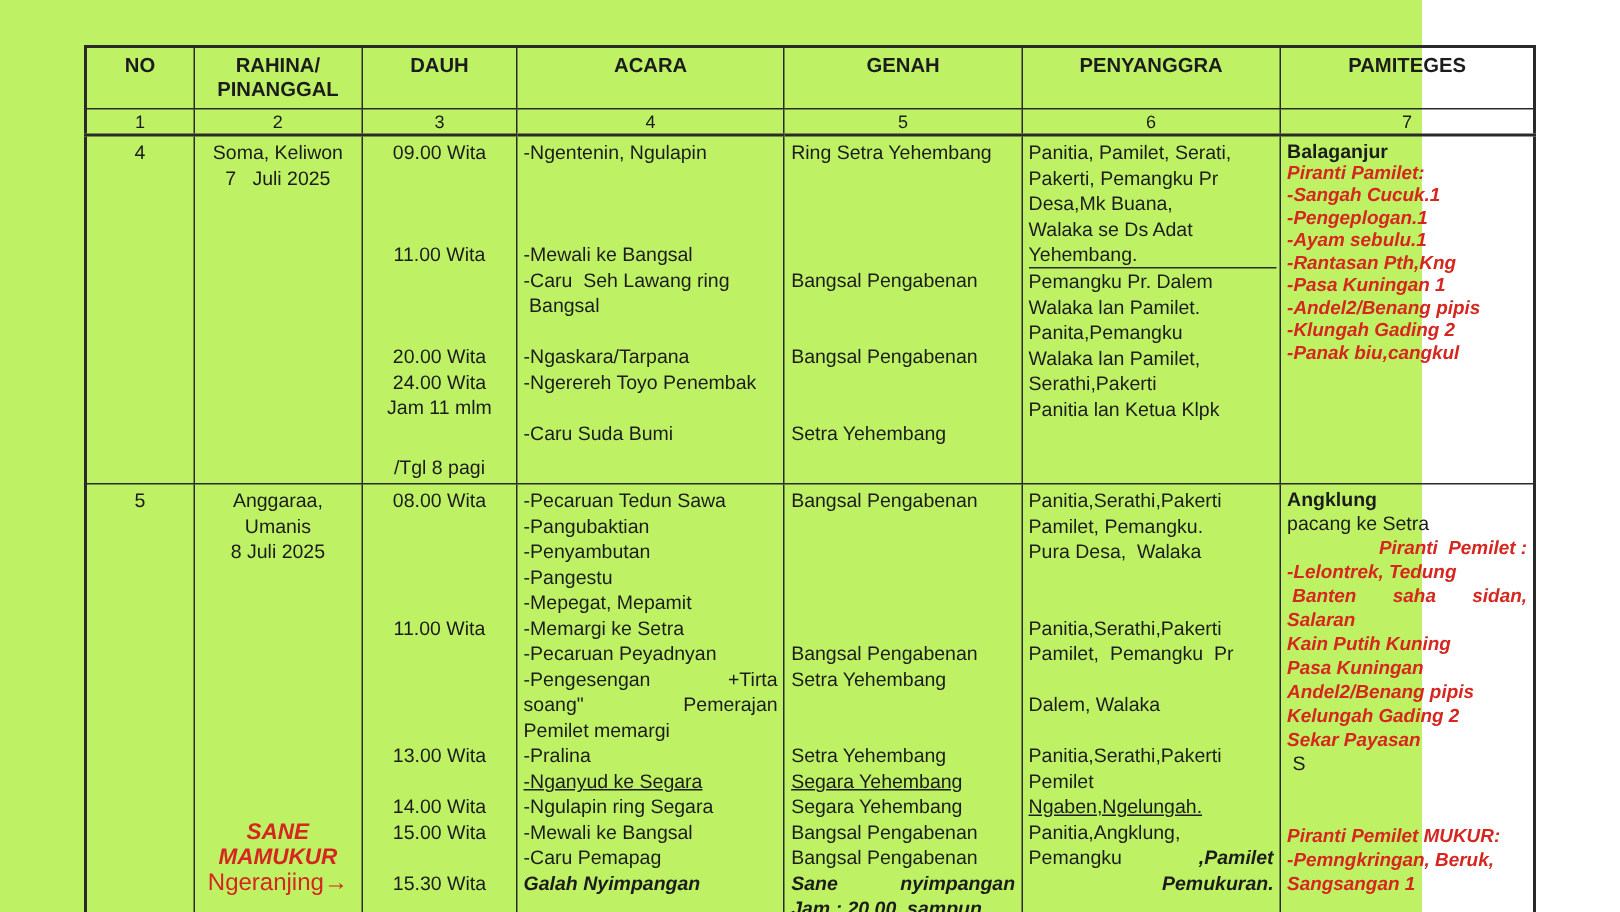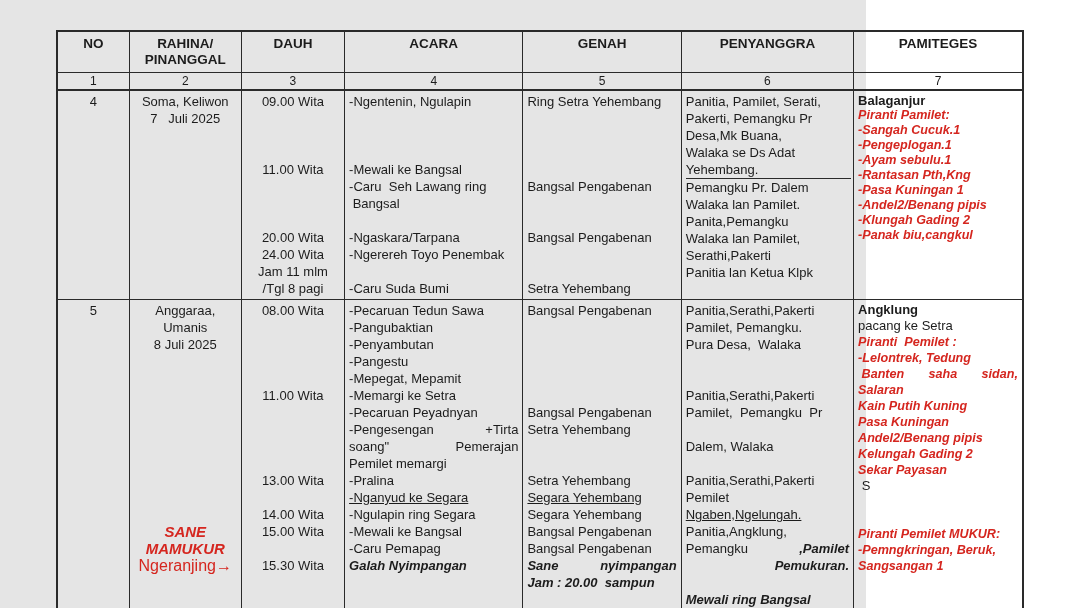--- a/index.html
+++ b/index.html
@@ -1,18 +1,18 @@
 <!DOCTYPE html>
 <html style="--red: #d5261f;"><head>
 <meta charset="utf-8">
 <style>
   :root{ --red:#d5261f; --ink:#1c1c1c; --bd:#2a2a2a; }
   html,body{margin:0;padding:0;background:#fff;}
   body{width:1080px;height:608px;overflow:hidden;font-family:"Liberation Sans",sans-serif;color:var(--ink);}
-  .page{position:relative;width:866px;height:608px;background:#e5e5e5;}
+  .page{position:relative;width:948px;height:608px;background:#bef264;}
   table.sched{position:absolute;left:56px;top:30px;border-collapse:collapse;table-layout:fixed;width:968px;border:2px solid var(--bd);}
   th,td{border:1px solid var(--bd);vertical-align:top;padding:2px 4px;overflow:hidden;}
   th{font-size:13.5px;font-weight:bold;text-align:center;padding-top:4px;height:34px;}
   .numrow td{font-size:12px;text-align:center;height:16px;padding:0 4px;line-height:16px;border-bottom:2px solid var(--bd);}
   tbody td{font-size:13px;line-height:17px;}
   td.align-center{text-align:center;}
   td.align-left{text-align:left;}
   .line{white-space:pre-wrap;}
   .hline{line-height:16px;}
   .b{font-weight:bold;}
@@ -87,21 +87,21 @@
             <div class="line" style="min-height: 17px;"></div>
             <div class="line" style="min-height: 17px;"></div>
             <div class="line" style="min-height: 17px;"></div>
             <div class="line" style="min-height: 17px;">11.00 Wita</div>
             <div class="line" style="min-height: 17px;"></div>
             <div class="line" style="min-height: 17px;"></div>
             <div class="line" style="min-height: 17px;"></div>
             <div class="line" style="min-height: 17px;">20.00 Wita</div>
             <div class="line" style="min-height: 17px;">24.00 Wita</div>
             <div class="line" style="min-height: 17px;">Jam 11 mlm</div>
-            <div class="line" style="min-height: 17px;">/Tgl 8 pagi</div>
+            <div class="line" style="min-height: 17px; margin-top: 23px;">/Tgl 8 pagi</div>
           </td>
           <td class="align-left col-acara" style="line-height: 17px; margin-top: 40px;">
             <div class="line" style="min-height: 17px;">-Ngentenin, Ngulapin</div>
             <div class="line" style="min-height: 17px;"></div>
             <div class="line" style="min-height: 17px;"></div>
             <div class="line" style="min-height: 17px;"></div>
             <div class="line" style="min-height: 17px;">-Mewali ke Bangsal</div>
             <div class="line" style="min-height: 17px;">-Caru  Seh Lawang ring</div>
             <div class="line" style="min-height: 17px;"> Bangsal</div>
             <div class="line" style="min-height: 17px;"></div>
@@ -241,21 +241,21 @@
             <div class="line u" style="min-height: 17px;">Ngaben,Ngelungah.</div>
             <div class="line" style="min-height: 17px;">Panitia,Angklung,</div>
             <div class="line just" style="min-height: 17px;"><span>Pemangku</span><span class="bi">,Pamilet</span></div>
             <div class="line bi" style="min-height: 17px; text-align: right;">Pemukuran.</div>
             <div class="line" style="min-height: 17px;"></div>
             <div class="line bi" style="min-height: 17px;">Mewali ring Bangsal</div>
           </td>
           <td class="align-left col-pamiteges" style="line-height: 16px;">
             <div class="line b" style="min-height: 16px;">Angklung</div>
             <div class="line" style="min-height: 16px;">pacang ke Setra</div>
-            <div class="line rbi" style="min-height: 16px;">Piranti  Pemilet :</div>
+            <div class="line rbi" style="min-height: 16px; text-align: right;">Piranti  Pemilet :</div>
             <div class="line rbi" style="min-height: 16px;">-Lelontrek, Tedung</div>
             <div class="line just" style="min-height: 16px;"><span class="rbi"> Banten</span><span class="rbi">saha</span><span class="rbi">sidan,</span></div>
             <div class="line rbi" style="min-height: 16px;">Salaran</div>
             <div class="line rbi" style="min-height: 16px;">Kain Putih Kuning</div>
             <div class="line rbi" style="min-height: 16px;">Pasa Kuningan</div>
             <div class="line rbi" style="min-height: 16px;">Andel2/Benang pipis</div>
             <div class="line rbi" style="min-height: 16px;">Kelungah Gading 2</div>
             <div class="line rbi" style="min-height: 16px;">Sekar Payasan</div>
             <div class="line" style="min-height: 16px;"> S</div>
             <div class="line" style="min-height: 16px;"></div>

